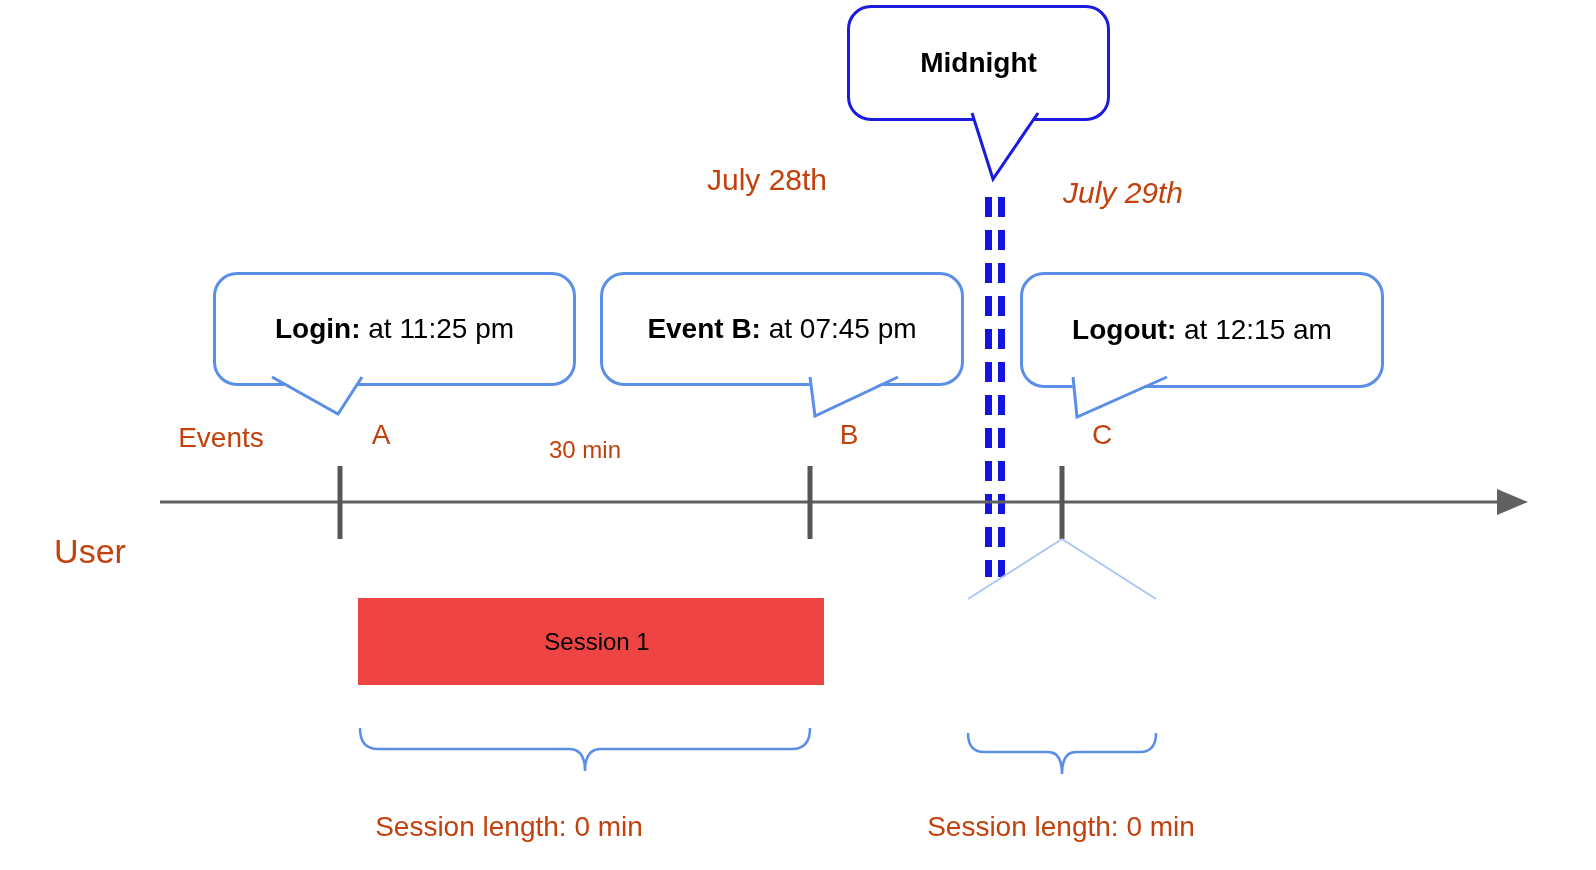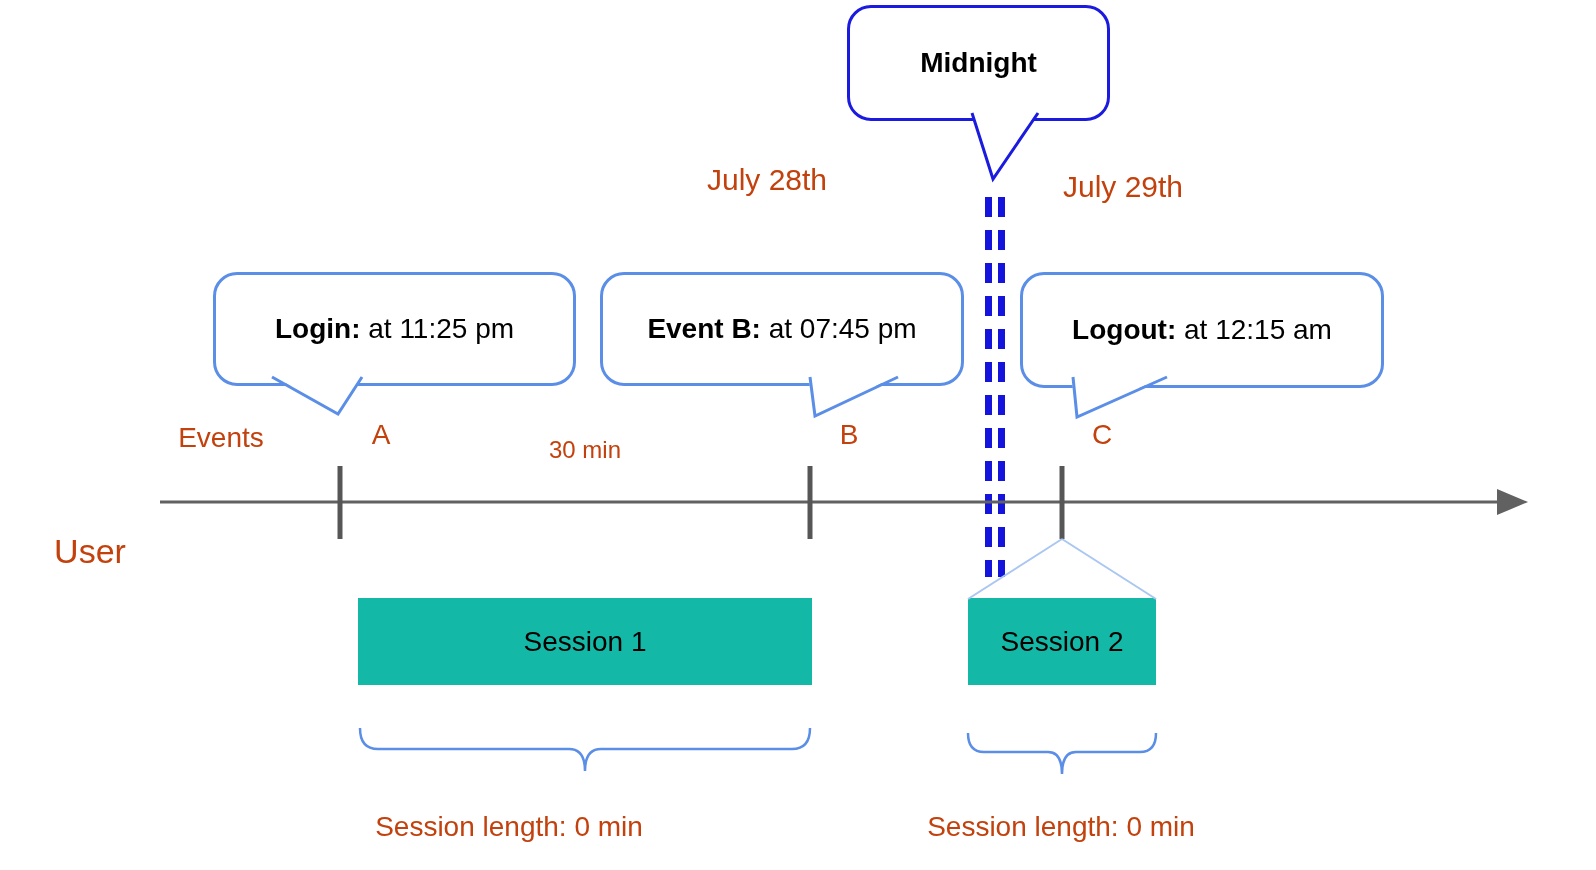--- a/index.html
+++ b/index.html
@@ -29,26 +29,27 @@
     white-space:nowrap;
     z-index:2;
   }
   .bubble .b{font-weight:bold;}
   .bubble.midnight{
     border-color:#1b1be0;
     font-weight:bold;
   }
   .session-box{
     position:absolute;
-    background:#14b8a6;
+    background:#ef4444;
     display:flex;
     align-items:center;
     justify-content:center;
-    font-size:28px;
+    font-size:24px;
     z-index:1;
+    padding-left:12px;
   }
   svg.overlay{
     position:absolute;
     left:0;top:0;
     z-index:3;
     pointer-events:none;
   }
   .date-label{font-size:30px;}
   .axis-label{font-size:28px;margin-left:41px;}
   .user-label{font-size:34px;}
@@ -76,35 +77,32 @@
     </span>
   </div>
 
   <div class="bubble" style="left:1020px;top:272px;width:358px;height:110px;">
     <span>
       <span class="b">Logout:</span><span> at 12:15 am</span>
     </span>
   </div>
 
   <div class="label date-label" style="left:767px;top:180px;">July 28th</div>
-  <div class="label date-label" style="left:1123px;top:187px;">July 29th</div>
+  <div class="label date-label" style="left:1123px;top:193px;font-style:italic;">July 29th</div>
 
   <div class="label axis-label" style="left:180px;top:438px;">Events</div>
   <div class="label user-label" style="left:90px;top:507px;margin-top:44px;">User</div>
   <div class="label interval-label" style="left:585px;top:450px;">30 min</div>
 
   <div class="label axis-label" style="left:340px;top:435px;">A</div>
   <div class="label axis-label" style="left:808px;top:435px;">B</div>
   <div class="label axis-label" style="left:1061px;top:435px;">C</div>
 
   <div class="session-box" style="left:358px;top:598px;width:454px;height:87px;">
     <span>Session 1</span>
-  </div>
-  <div class="session-box" style="left:968px;top:598px;width:188px;height:87px;">
-    <span>Session 2</span>
   </div>
 
   <div class="label length-label" style="left:509px;top:827px;">Session length: 0 min</div>
   <div class="label length-label" style="left:1061px;top:827px;">Session length: 0 min</div>
 
   <svg class="overlay" width="1596" height="870" viewBox="0 0 1596 870">
 
     <g>
       <line x1="988.5" y1="197" x2="988.5" y2="577" stroke="#1414dd" stroke-width="7" stroke-dasharray="20 13"></line>
       <line x1="1001.5" y1="197" x2="1001.5" y2="577" stroke="#1414dd" stroke-width="7" stroke-dasharray="20 13"></line>

